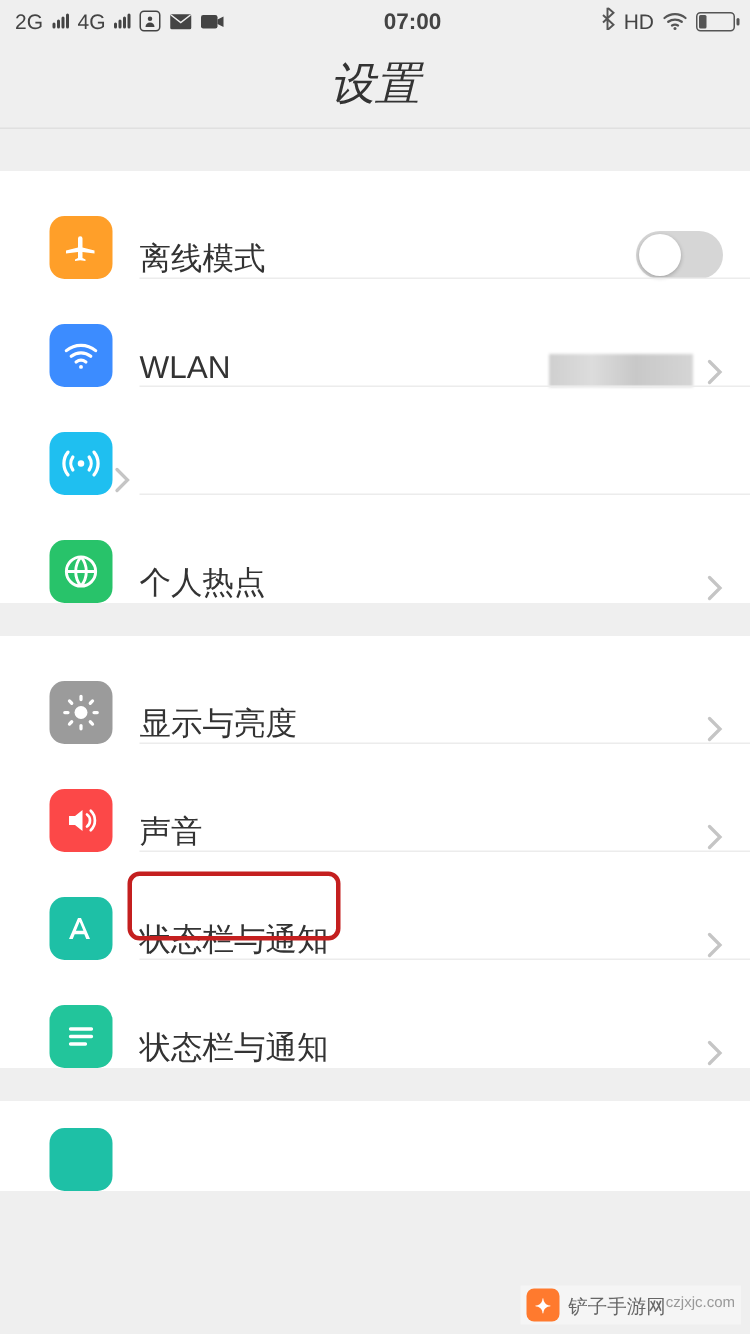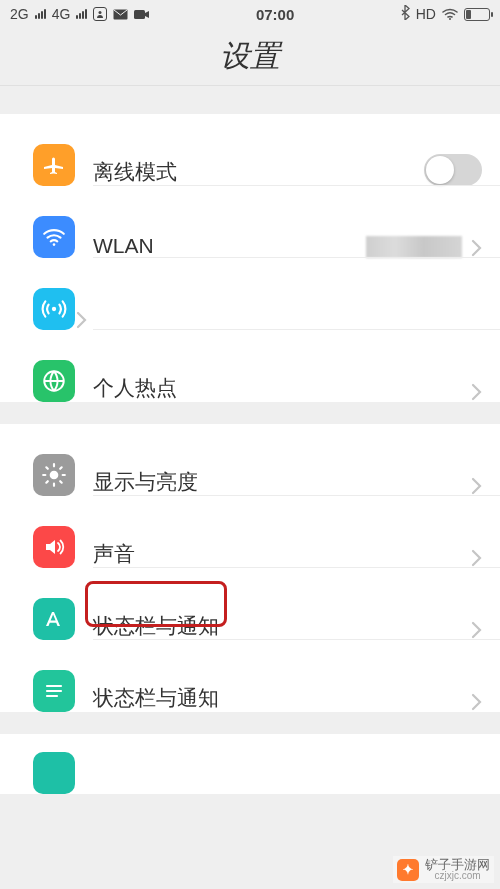--- a/index.html
+++ b/index.html
@@ -104,21 +104,21 @@
     position: absolute;
     right: 6px; bottom: 6px;
     display: flex; align-items: center; gap: 6px;
     font-size: 14px; color: #888;
     background: rgba(255,255,255,.4);
     padding: 2px 4px;
   }
   .watermark .wm-icon{
     width:22px;height:22px;border-radius:5px;background:#ff7a2e;display:flex;align-items:center;justify-content:center;color:#fff;font-size:13px;font-weight:bold;
   }
-  .watermark .wm-text{display:flex;flex-direction:column;line-height:1;}
+  .watermark .wm-text{display:flex;line-height:1;}
   .watermark .wm-text span:first-child{font-size:13px;color:#666;}
   .watermark .wm-text span:last-child{font-size:10px;color:#999;text-align:center;}
 
   
   .bg-orange{background:#ff9f29}
   .bg-blue{background:#3c8cff}
   .bg-cyan{background:#1fbff0}
   .bg-green{background:#28c36a}
   .bg-red{background:#fc4848}
   .bg-gray{background:#9b9b9b}

